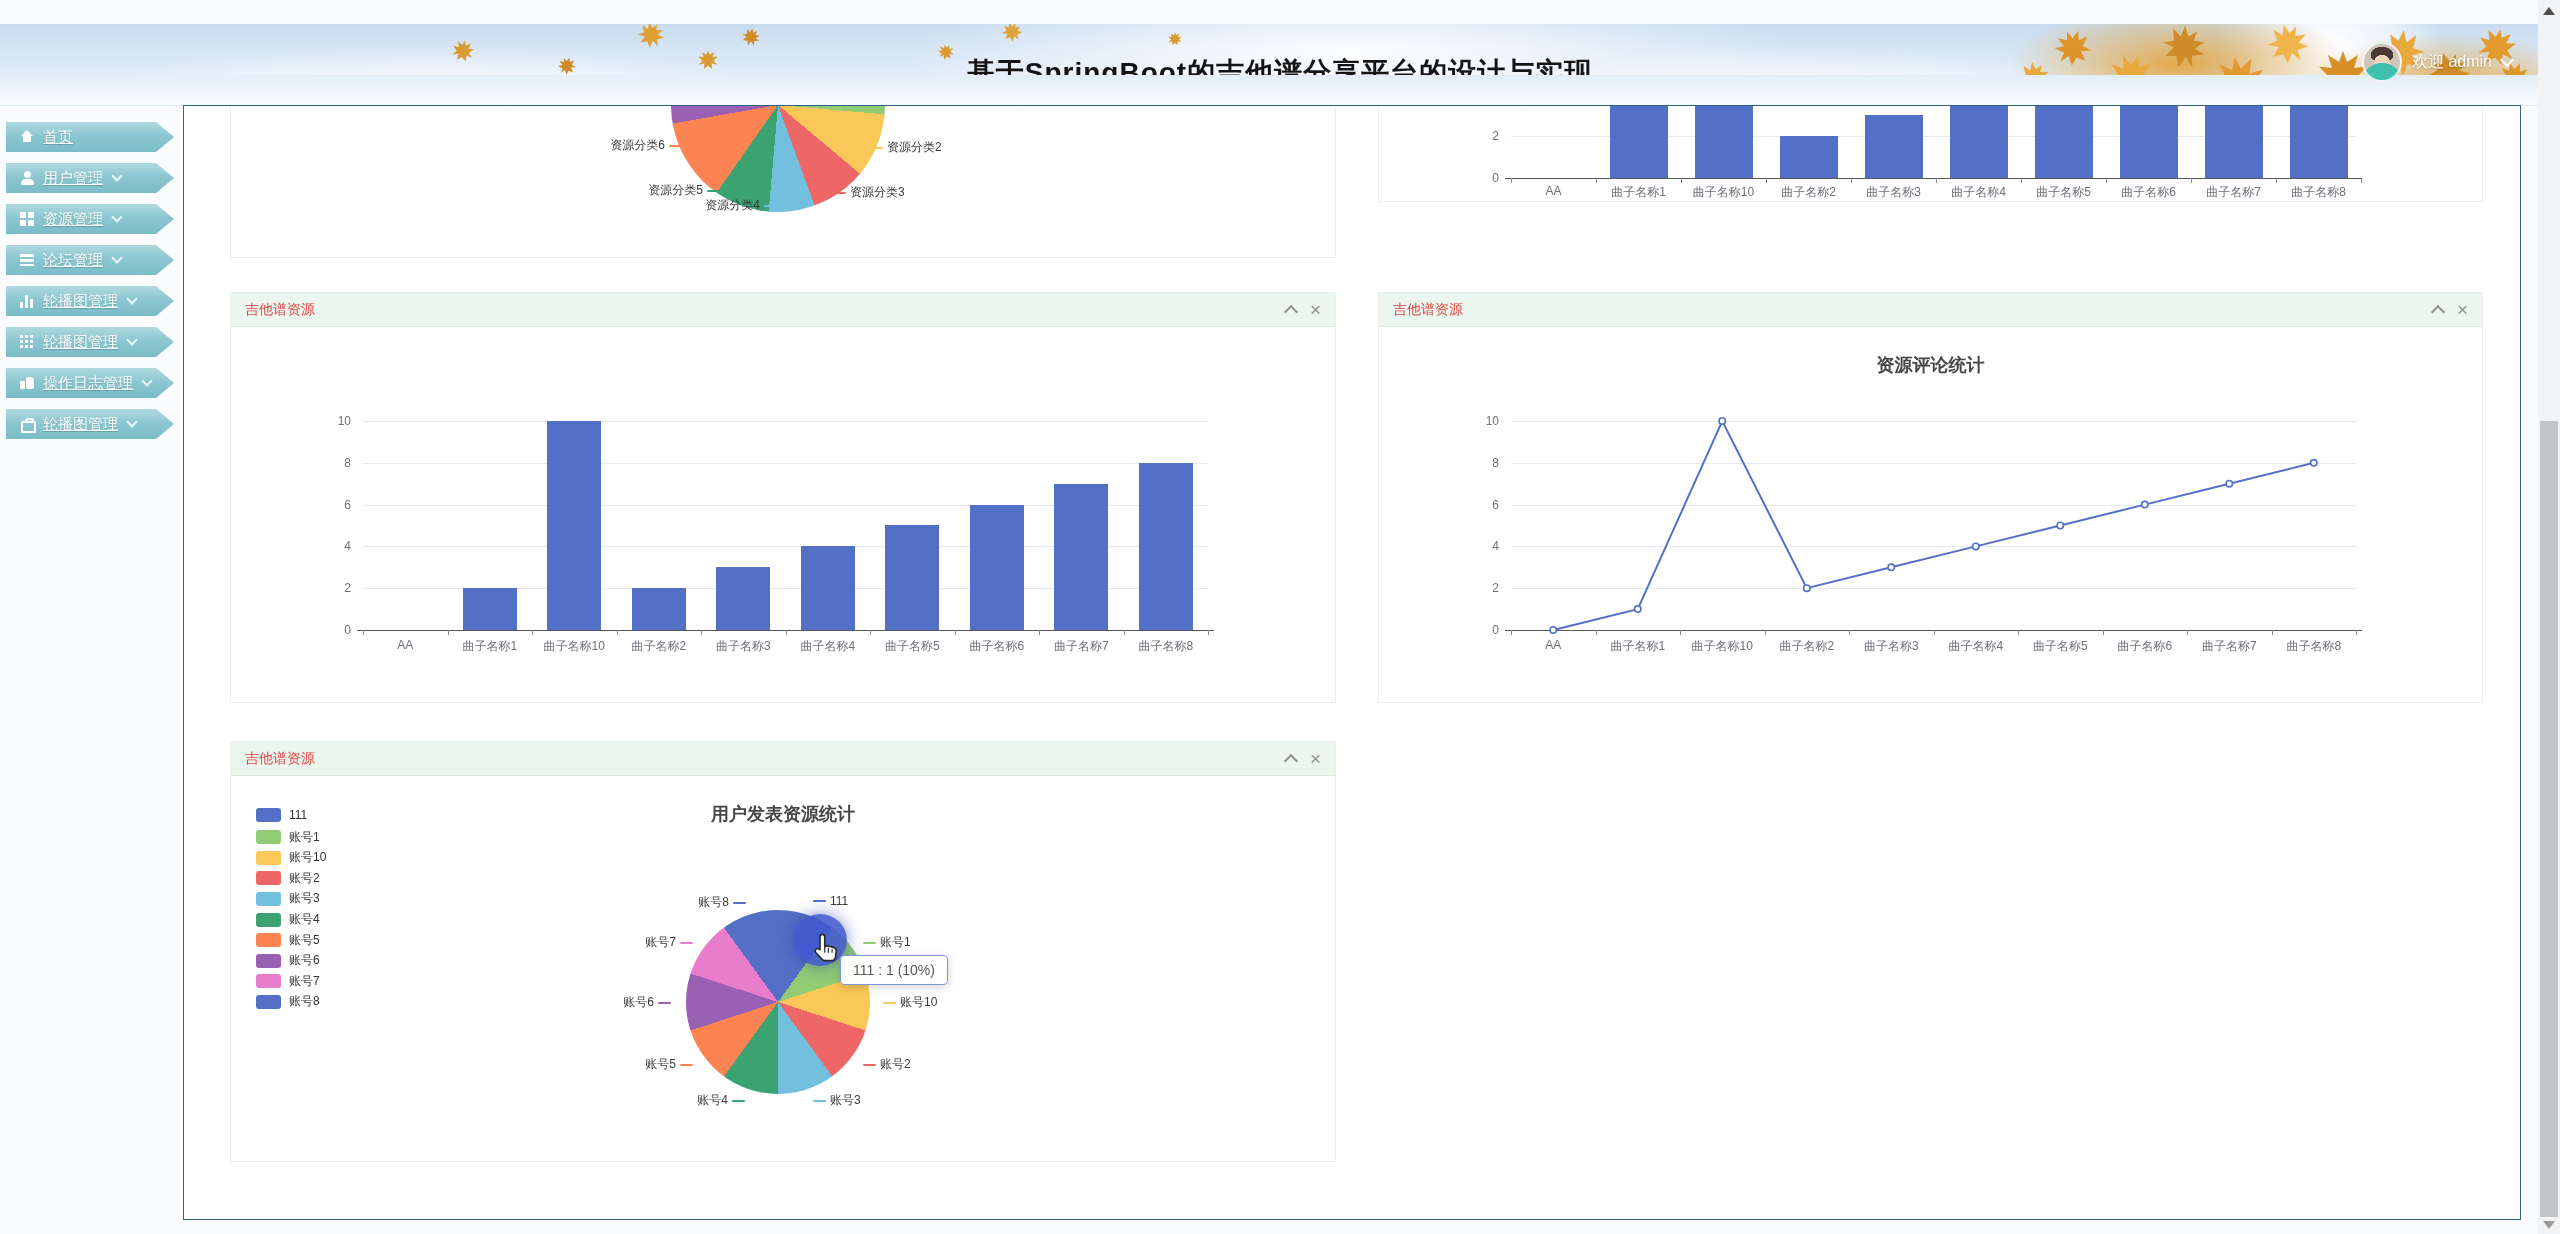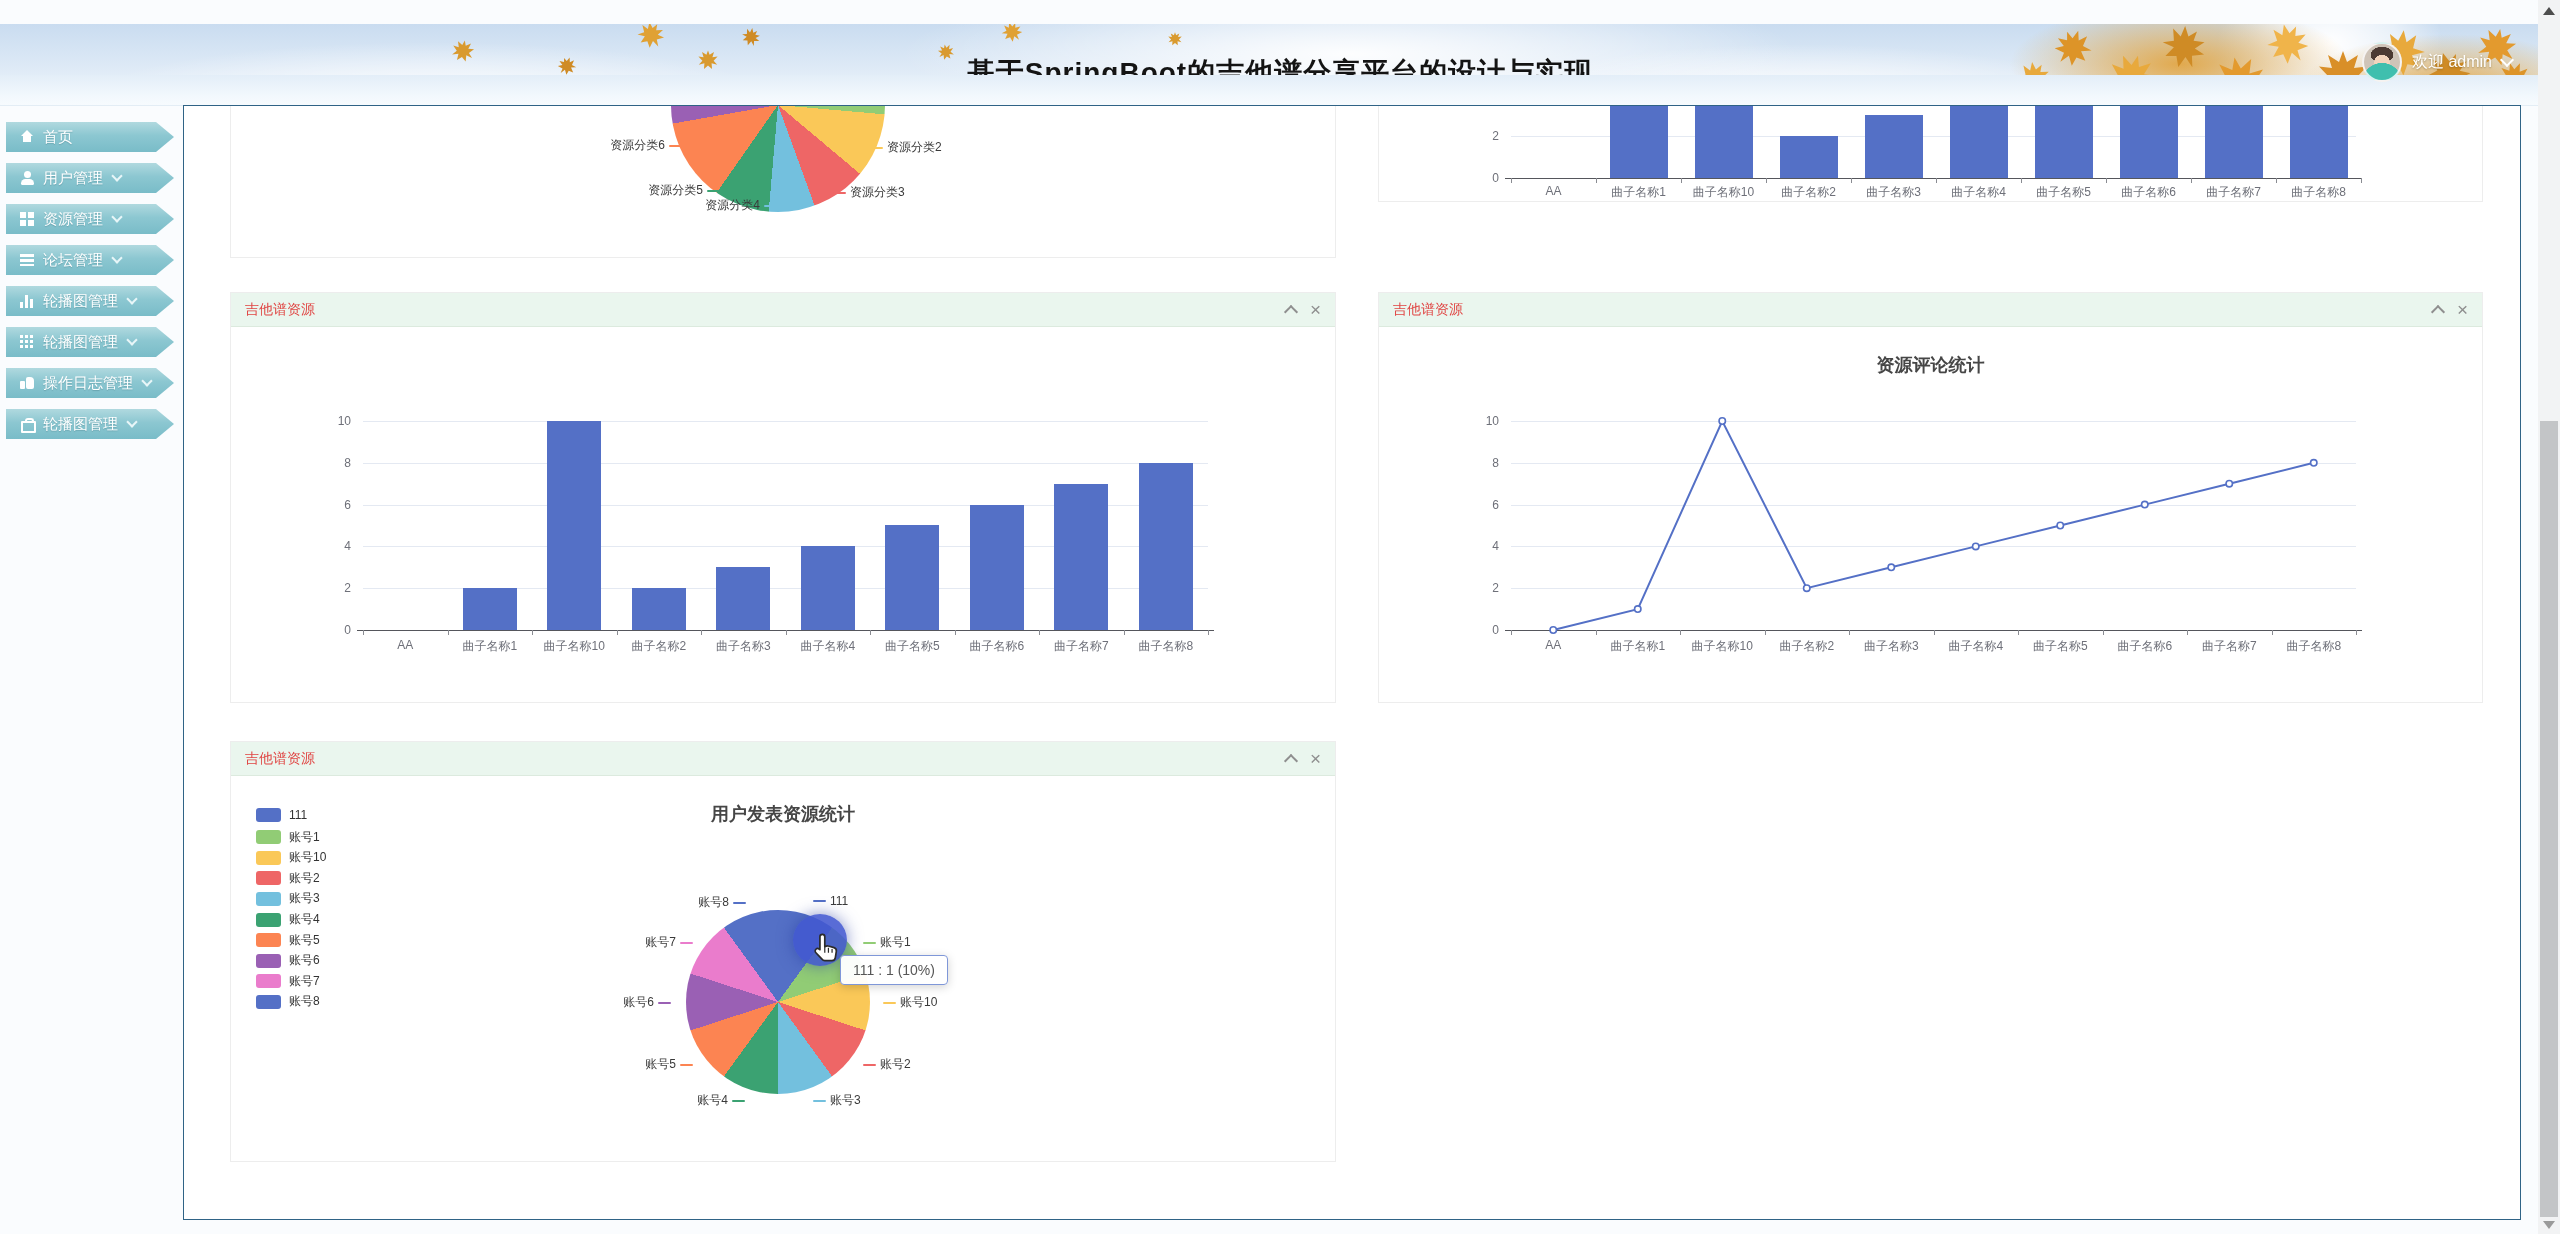--- a/index.html
+++ b/index.html
@@ -26,21 +26,21 @@
   
   .substrip{position:absolute;left:0;top:75px;width:2560px;height:30px;
     background:linear-gradient(180deg,#e3eef8 0%,#f2f8fd 70%,#f7fbfe 100%);border-bottom:1px solid #e3edf5;}
   
   nav{position:absolute;left:6px;top:122px;width:170px;}
   .side-item{position:relative;width:168px;height:30px;margin-bottom:11px;cursor:pointer;
     display:flex;align-items:center;gap:8px;padding-left:14px;box-sizing:border-box;color:#fff;font-size:15px;
     background:linear-gradient(180deg,#b0d9df 0%,#8cc7d1 45%,#79bcc8 100%);
     clip-path:polygon(0 0,150px 0,168px 50%,150px 100%,0 100%);
     text-shadow:0 1px 1px rgba(60,110,120,.35);}
-  .side-item .lbl{white-space:nowrap;}
+  .side-item .lbl{white-space:nowrap;text-decoration:underline;}
   .side-item .chev{width:6px;height:6px;border-color:#e8f6f8;margin-left:2px;}
   .sicon{position:relative;width:15px;height:14px;flex:0 0 15px;}
   .ic-home i{position:absolute;left:1px;top:0;width:0;height:0;border-left:6px solid transparent;border-right:6px solid transparent;border-bottom:6px solid #fff;}
   .ic-home b{position:absolute;left:3px;top:6px;width:8px;height:6px;background:#fff;}
   .ic-user i{position:absolute;left:4px;top:0;width:7px;height:7px;border-radius:50%;background:#fff;}
   .ic-user b{position:absolute;left:1px;top:8px;width:13px;height:6px;border-radius:6px 6px 2px 2px;background:#fff;}
   .ic-grid2 i{position:absolute;left:0;top:0;width:6px;height:6px;background:#fff;box-shadow:8px 0 #fff,0 8px #fff,8px 8px #fff;}
   .ic-list i{position:absolute;left:0;top:1px;width:14px;height:12px;
     background:repeating-linear-gradient(180deg,#fff 0 3px,rgba(0,0,0,0) 3px 5px);}
   .ic-chart i{position:absolute;left:0;bottom:0;width:14px;height:13px;

